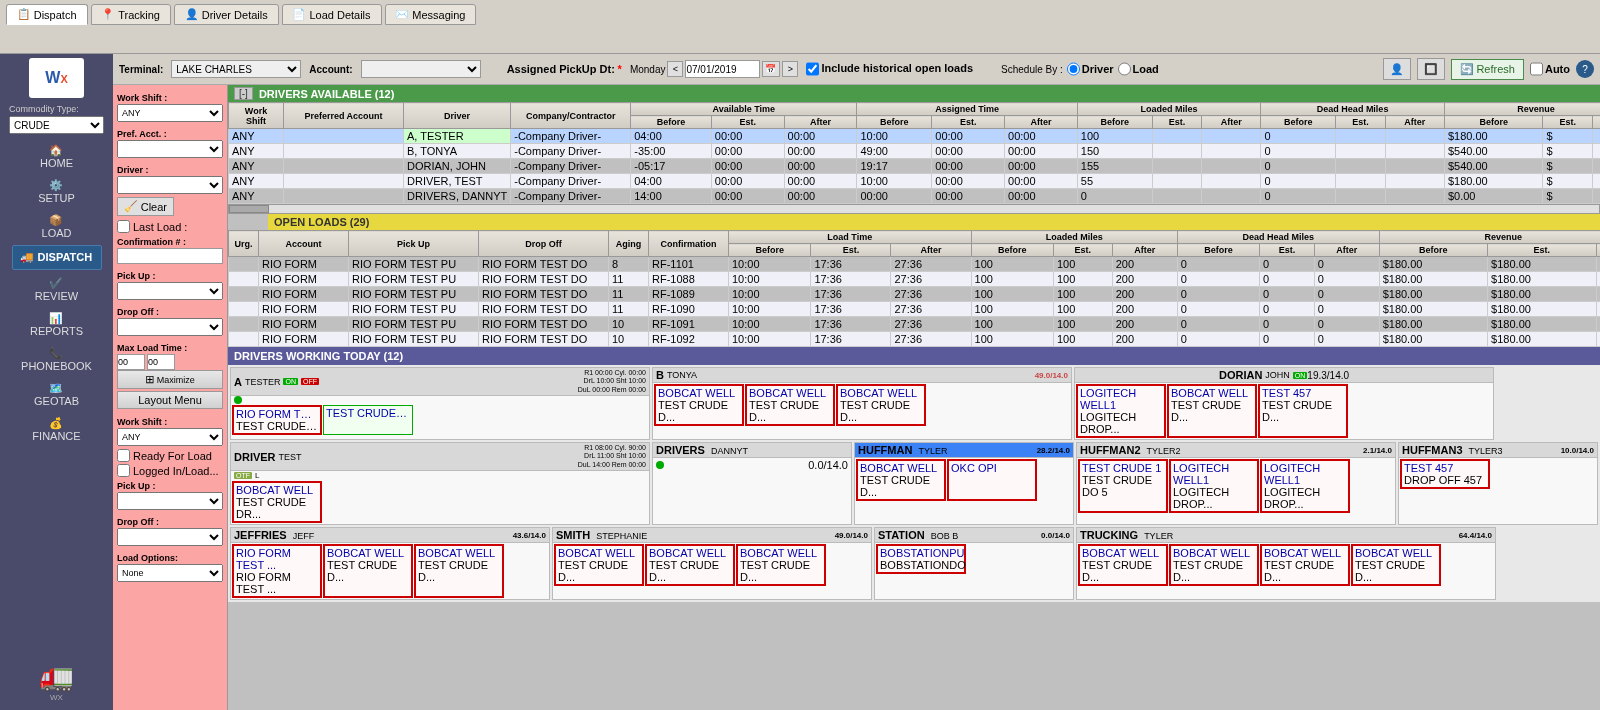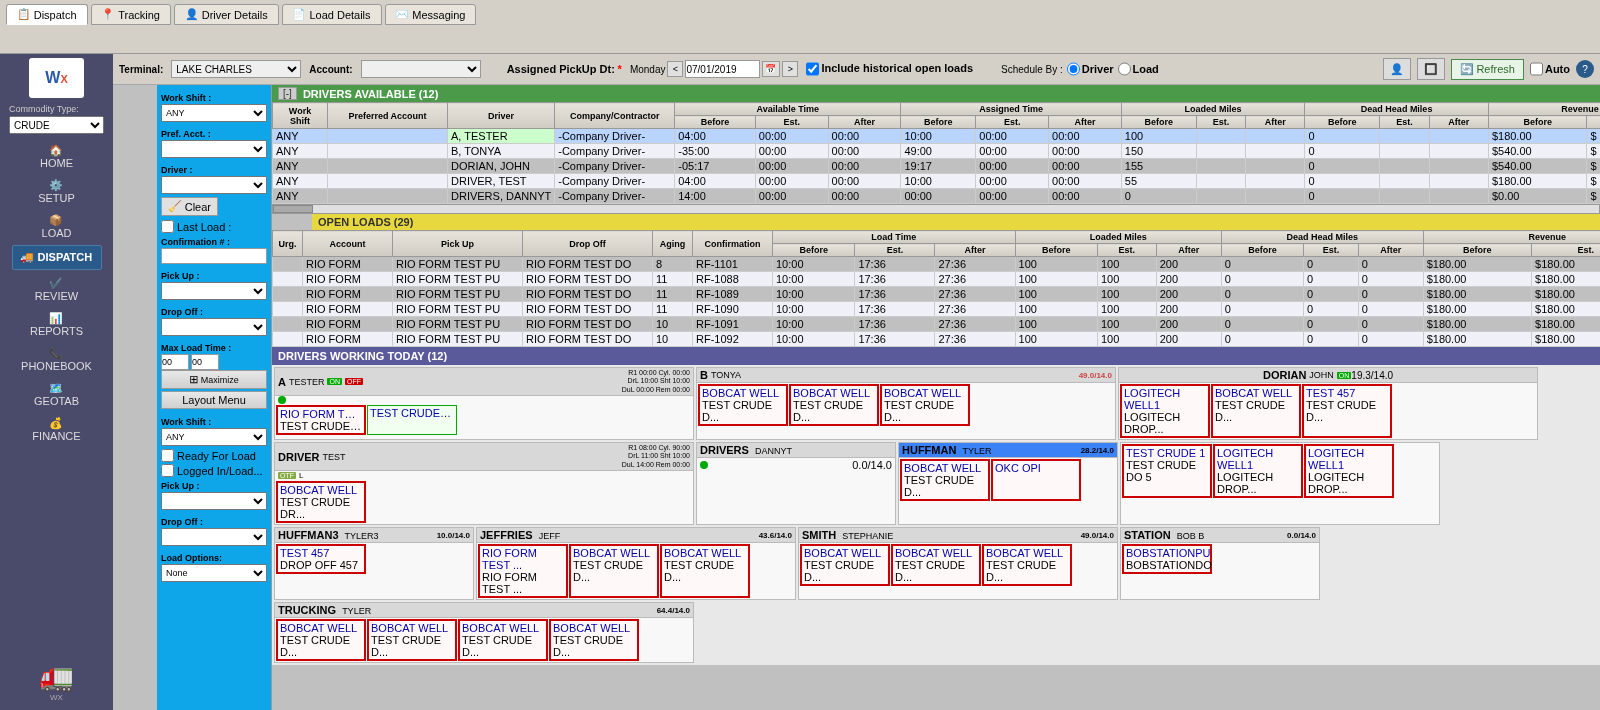--- a/index.html
+++ b/index.html
@@ -25,21 +25,21 @@
     .toolbar input, .toolbar select { height: 18px; font-size: 10px; border: 1px solid #999; }
     .terminal-select { width: 130px; }
     .account-select { width: 120px; }
     .date-nav { display: flex; align-items: center; gap: 2px; }
     .date-input { width: 75px; }
     .nav-btn { width: 16px; height: 16px; background: #e0e0e0; border: 1px solid #999; cursor: pointer; display: flex; align-items: center; justify-content: center; font-size: 9px; }
     .cal-btn { width: 18px; height: 16px; background: #e0e0e0; border: 1px solid #999; cursor: pointer; font-size: 9px; }
     .schedule-by { display: flex; align-items: center; gap: 4px; margin-left: 20px; }
     .refresh-btn { margin-left: auto; background: #e8f4e8; border: 1px solid #4a8a4a; padding: 3px 8px; cursor: pointer; color: #2a6a2a; font-size: 10px; }
     .help-btn { background: #2a5a8a; color: #fff; border: none; width: 18px; height: 18px; border-radius: 50%; cursor: pointer; font-size: 10px; }
-    .left-filter-panel { width: 113px; background: #0ea5e9; border-right: 1px solid #999; padding: 4px; flex-shrink: 0; overflow-y: auto; margin-left: 44px; }
+    .left-filter-panel { width: 113px; background: #fca5a5; border-right: 1px solid #999; padding: 4px; flex-shrink: 0; overflow-y: auto; }
 
     .filter-label { font-size: 9px; font-weight: bold; margin-top: 4px; margin-bottom: 1px; }
     .filter-select { width: 100%; height: 18px; font-size: 9px; margin-bottom: 3px; }
     .filter-input { width: 100%; height: 16px; font-size: 9px; border: 1px solid #999; margin-bottom: 3px; }
     .clear-btn { display: flex; align-items: center; gap: 3px; background: #e0e0e0; border: 1px solid #999; padding: 2px 6px; cursor: pointer; font-size: 9px; margin-bottom: 4px; }
     .maximize-btn { background: linear-gradient(#e8e8e8, #d0d0d0); border: 1px solid #999; padding: 2px 6px; cursor: pointer; font-size: 9px; margin-bottom: 2px; width: 100%; }
     .layout-btn { background: linear-gradient(#e8e8e8, #d0d0d0); border: 1px solid #999; padding: 2px 6px; cursor: pointer; font-size: 9px; margin-bottom: 4px; width: 100%; }
     
     
     .section-header { background: #4a9a4a; color: #fff; font-weight: bold; font-size: 11px; padding: 2px 6px; display: flex; align-items: center; }
@@ -736,20 +736,27 @@
                     <div style="color:#00a;">BOBCAT WELL</div>
                       <div>TEST CRUDE D...</div>
                   </div>
                   <div style="border:2px solid #c00; background:#fff8f8; padding:1px 2px; width:90px; font-size:7px;">
                     <div style="color:#00a;">OKC OPI</div>
                   </div>
                 </div>
               </div>
 
               <div style="width:320px; border:1px solid #bbb; background:#f8f8f8; padding:0;">
+                <div style="background:#d8d8d8; padding:1px 3px; border-bottom:1px solid #bbb; display:flex; align-items:center; justify-content:space-between;">
+                  <div>
+                    <span style="font-weight:bold; font-size:11px;">HUFFMAN2</span>
+                    <span style="font-size:9px; margin-left:3px;">TYLER2</span>
+                  </div>
+                  <span style="font-size:8px; font-weight:bold;">2.1/14.0</span>
+                </div>
                 <div style="display:flex; flex-wrap:wrap; padding:1px; gap:1px;">
                   <div style="border:2px solid #c00; background:#fff8f8; padding:1px 2px; width:90px; font-size:7px;">
                     <div style="color:#00a;">TEST CRUDE 1</div>
                       <div>TEST CRUDE DO 5</div>
                   </div>
                   <div style="border:2px solid #c00; background:#fff8f8; padding:1px 2px; width:90px; font-size:7px;">
                     <div style="color:#00a;">LOGITECH WELL1</div>
                       <div>LOGITECH DROP...</div>
                   </div>
                   <div style="border:2px solid #c00; background:#fff8f8; padding:1px 2px; width:90px; font-size:7px;">

